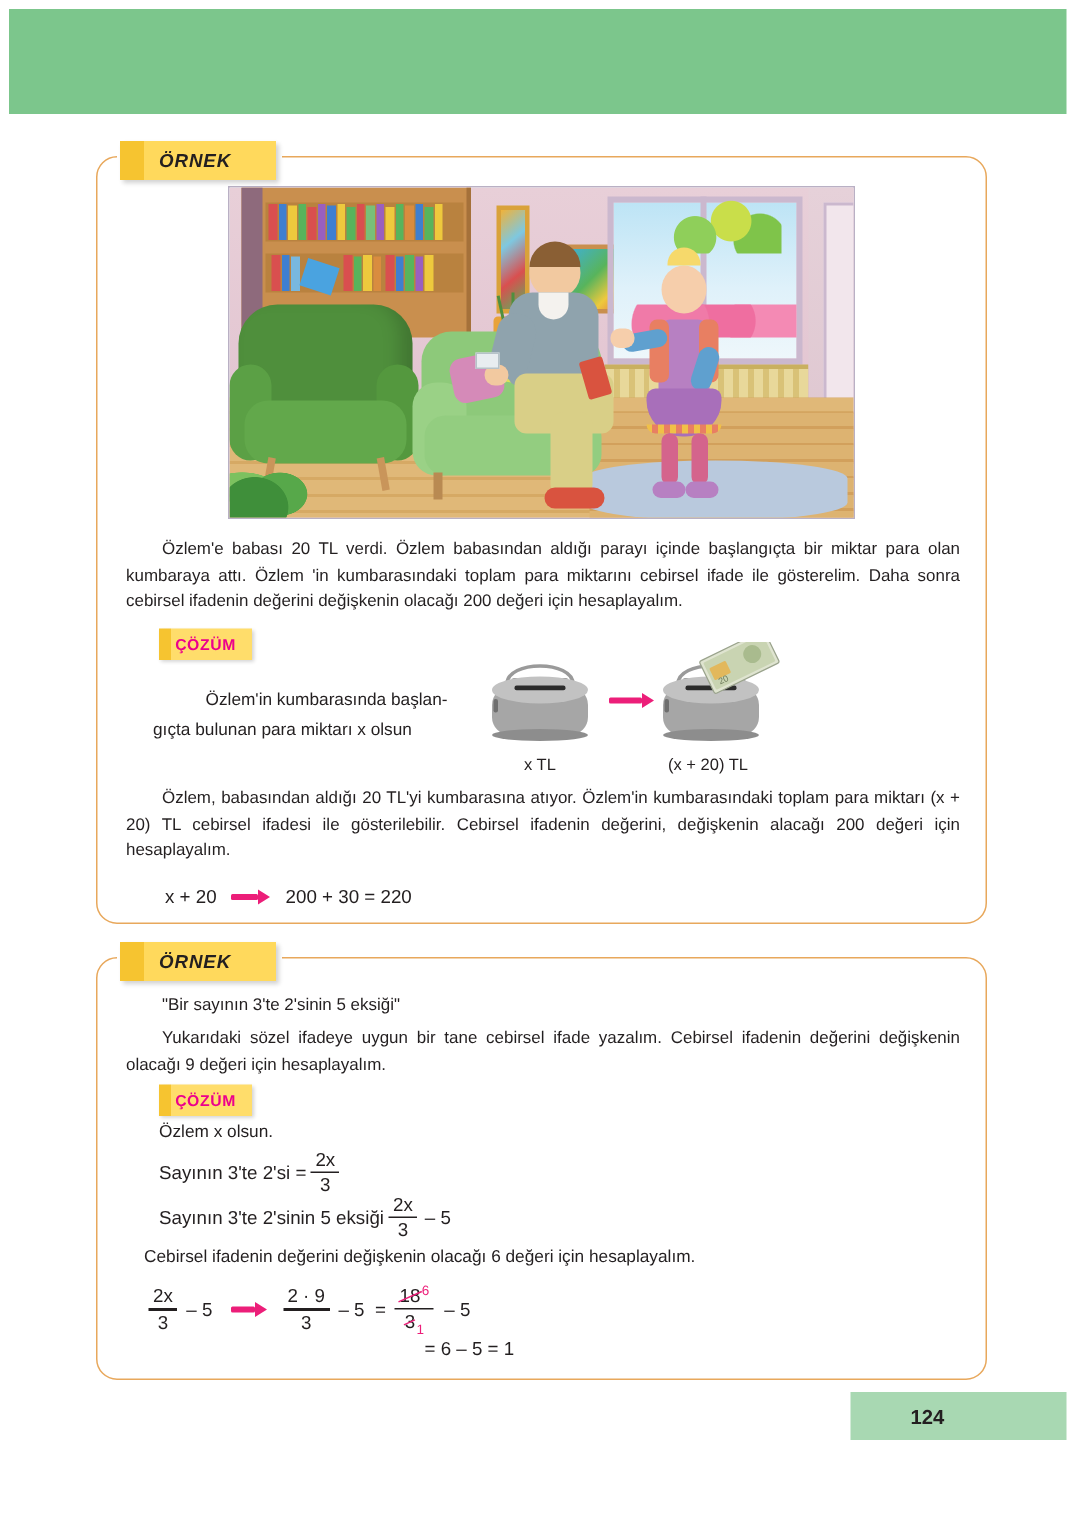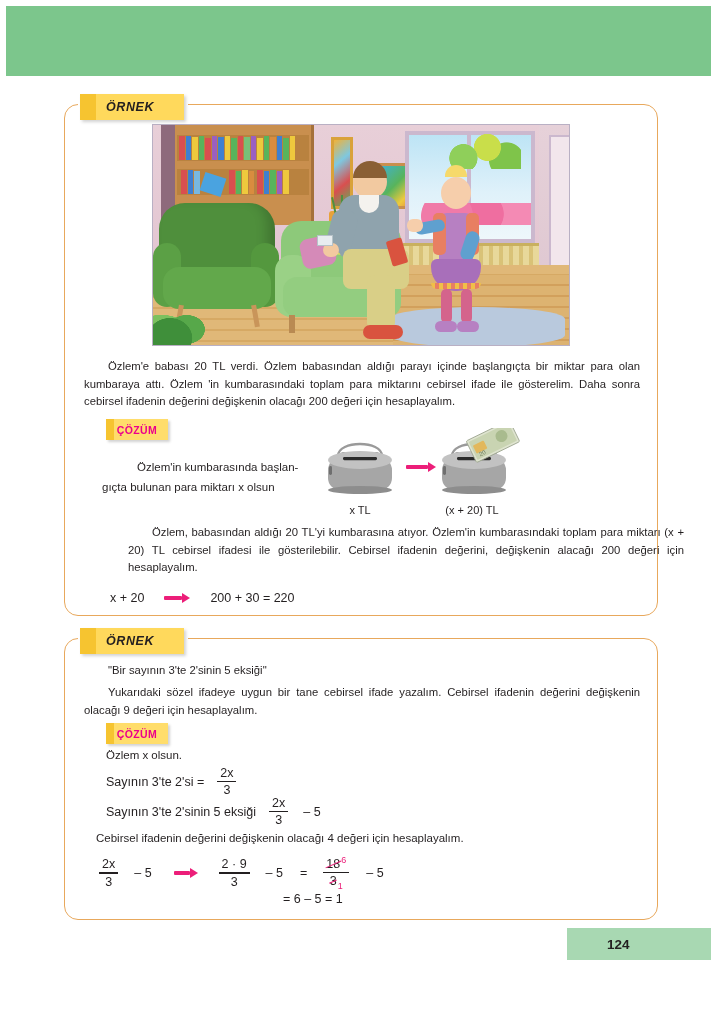--- a/index.html
+++ b/index.html
@@ -129,21 +129,20 @@
     border-bottom: 5.5px solid transparent;
     border-left: 8px solid #ec1e79;
   }
 
   
   .mathline {
     position: absolute;
     display: flex; align-items: center;
     font-size: 12.5px; color: #231f20;
     white-space: nowrap;
-    gap: 10px;
   }
   .frac {
     display: inline-flex;
     flex-direction: column;
     align-items: center;
     vertical-align: middle;
     margin: 0 3px;
     line-height: 1.12;
   }
   .frac .num, .frac .den { padding: 0 3px; font-size: 12.5px; }
@@ -344,21 +343,21 @@
       <rect x="34" y="2" width="48" height="24" rx="1.5" fill="#dfe4d0" stroke="#9aa38c" stroke-width="0.8"></rect>
       <rect x="36" y="4" width="44" height="20" rx="1" fill="#c9d4b2"></rect>
       <circle cx="68" cy="13" r="6" fill="#a9bb8e"></circle>
       <rect x="38" y="9" width="12" height="9" rx="1" fill="#e2b85c"></rect>
       <text x="40" y="22" font-family="Liberation Sans, sans-serif" font-size="6" fill="#6d7a5a">20</text>
     </g>
   </svg>
 </div>
 <div class="bank-label" style="left:412px; top:504px;">(x + 20) TL</div>
 
-<div class="para" style="left:84px; top:524px; width:556px;margin-left:44px;">
+<div class="para" style="left:84px; top:524px; width:556px;">
   <span class="ind"></span><span>Özlem, babasından aldığı 20 TL'yi kumbarasına atıyor. Özlem'in kumbarasındaki toplam para miktarı (x + 20) TL cebirsel ifadesi ile gösterilebilir. Cebirsel ifadenin değerini, değişkenin alacağı 200 değeri için hesaplayalım.</span>
 </div>
 
 <div class="mathline" style="left:110px; top:591px;">
   <span>x + 20</span>
   <span class="arrow-pink" style="position:relative; margin:0 10px;">
     <span class="shaft" style="width:18px;"></span>
       <span class="head"></span>
   </span>
   <span>200 + 30 = 220</span>
@@ -394,21 +393,21 @@
 <div class="mathline" style="left:106px; top:796px;">
   <span>Sayının 3'te 2'sinin 5 eksiği</span>
   <span class="frac">
     <span class="num">2x</span>
     <span class="bar"></span>
     <span class="den">3</span>
   </span>
   <span style="margin-left:2px;">– 5</span>
 </div>
 
-<div class="stmt" style="left:96px; top:829px;">Cebirsel ifadenin değerini değişkenin olacağı 4 değeri için hesaplayalım.</div>
+<div class="stmt" style="left:96px; top:829px;">Cebirsel ifadenin değerini değişkenin olacağı 6 değeri için hesaplayalım.</div>
 
 <div class="mathline" style="left:96px; top:855px;">
   <span class="frac">
     <span class="num">2x</span>
     <span class="bar"></span>
     <span class="den">3</span>
   </span>
   <span style="margin:0 4px 0 3px;">– 5</span>
   <span class="arrow-pink" style="position:relative; margin:0 8px;">
     <span class="shaft" style="width:16px;"></span>

